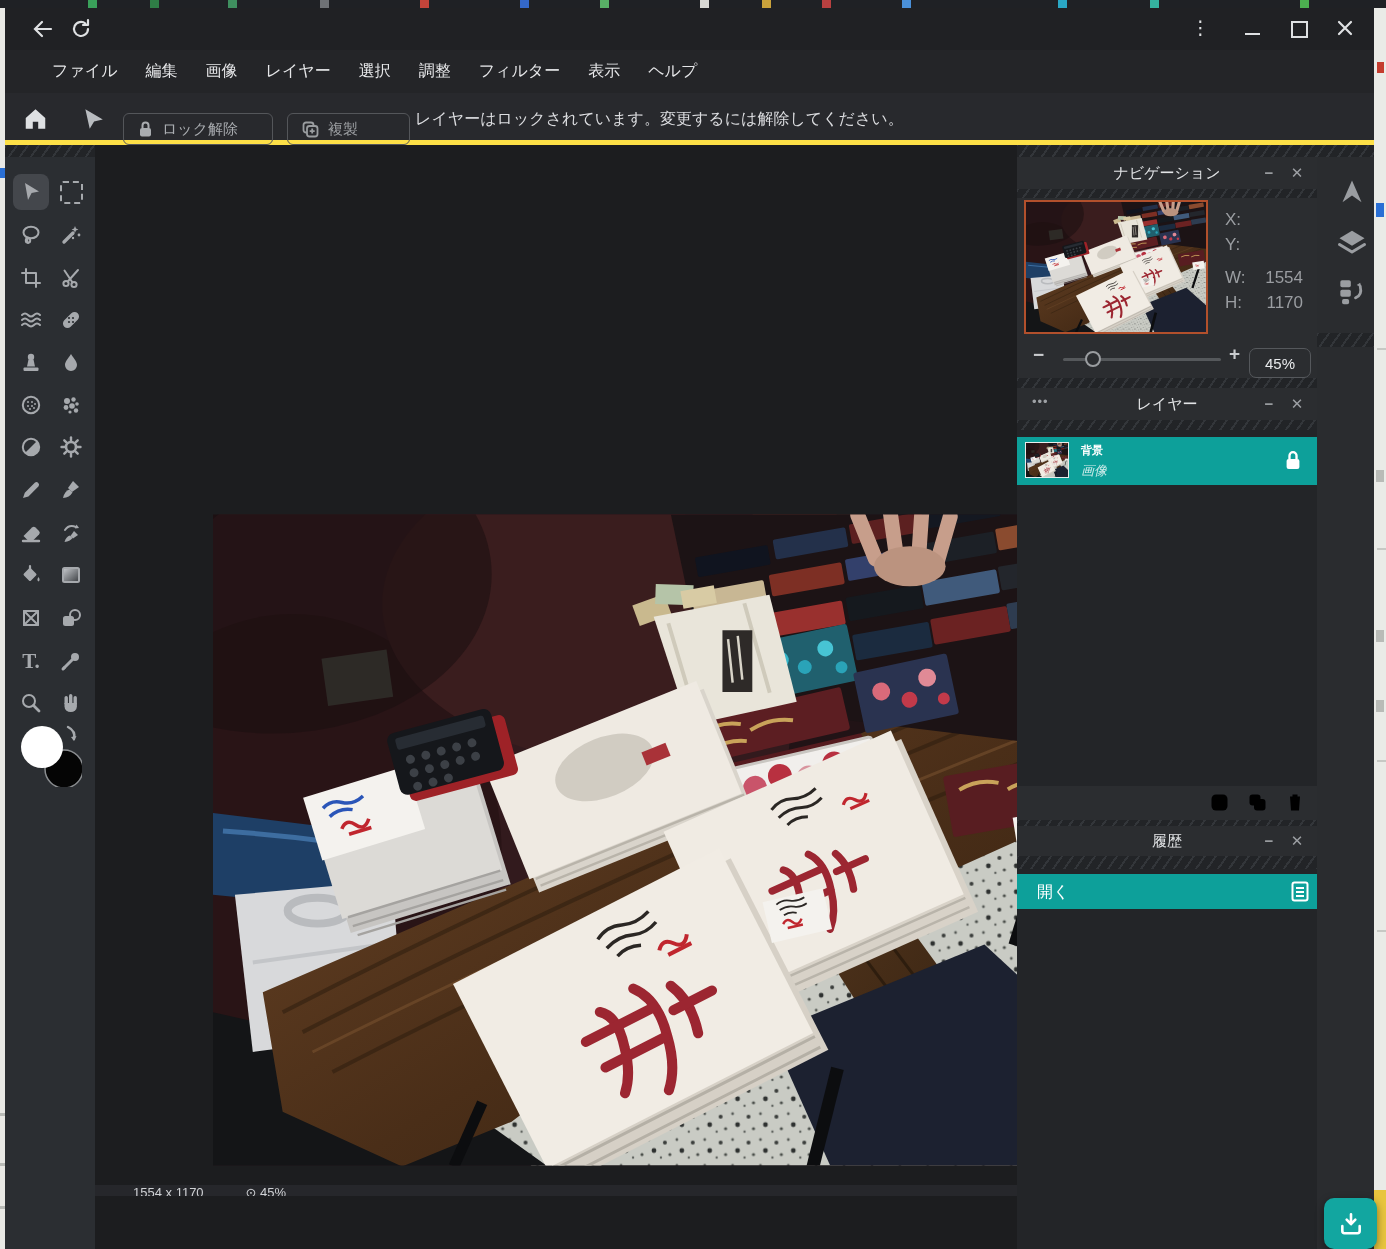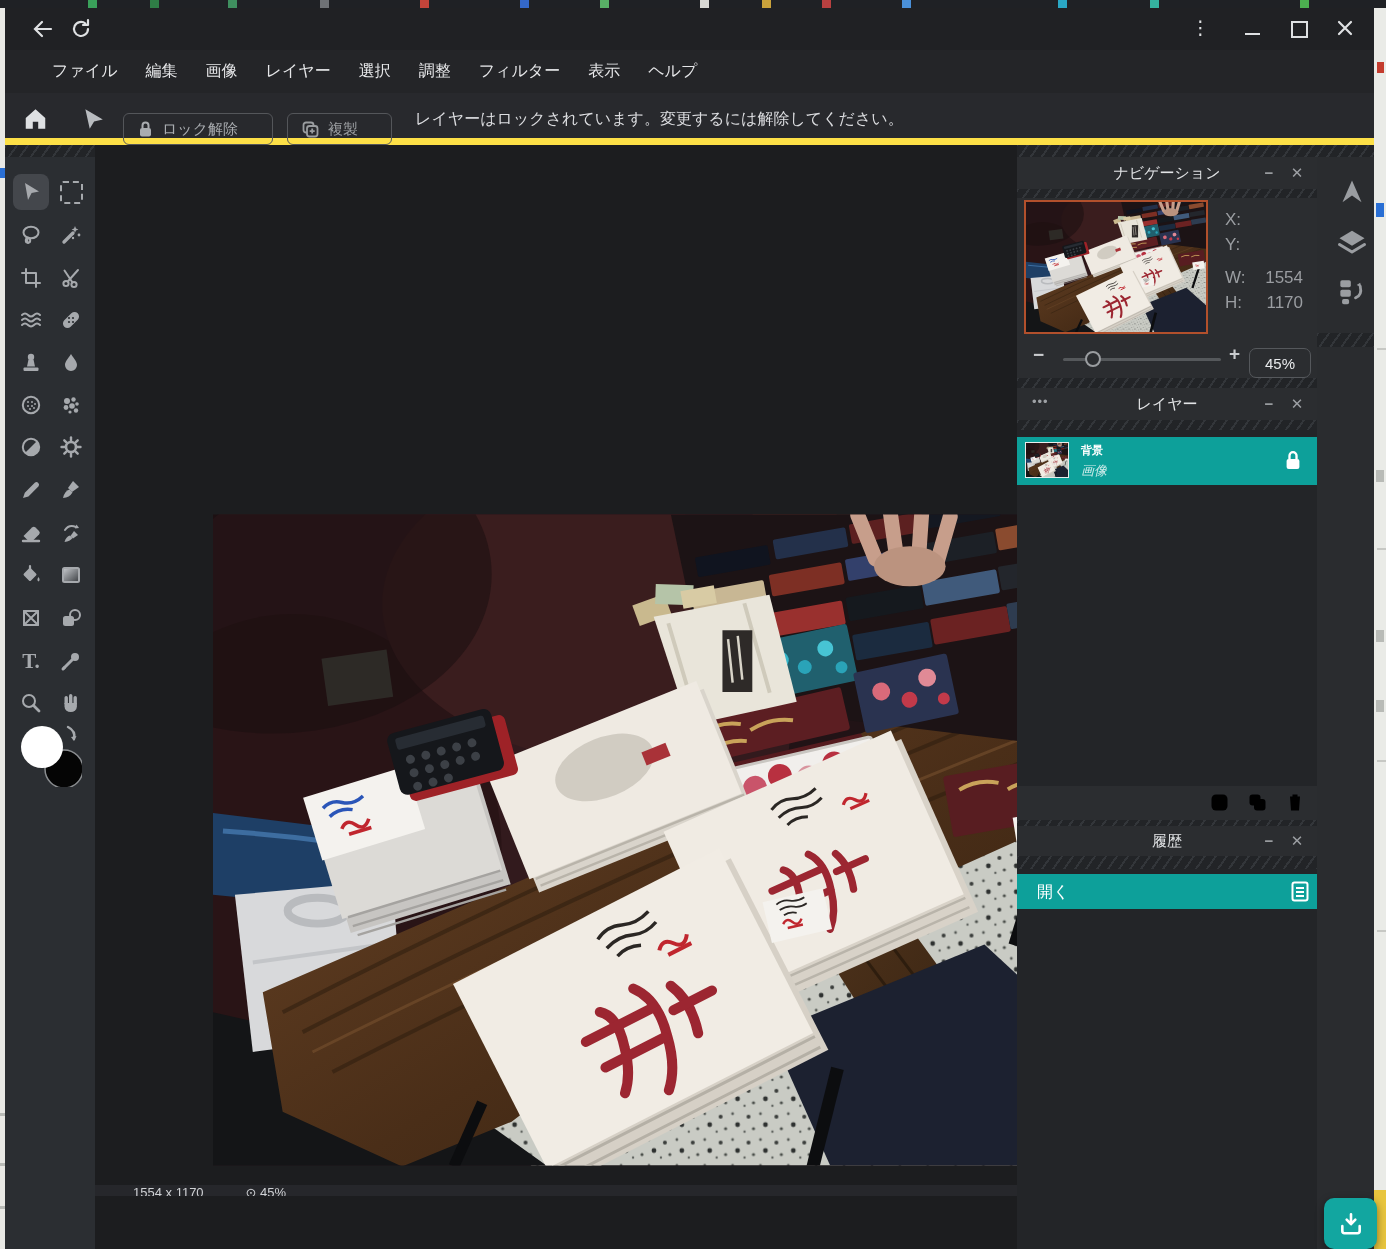--- a/index.html
+++ b/index.html
@@ -9,21 +9,21 @@
   .abs{position:absolute;}
   
   #desktop-strip{left:0;top:0;width:1386px;height:8px;background:#1f2125;}
   #desktop-strip i{position:absolute;top:0;width:9px;height:8px;display:block;}
   #left-sliver{left:0;top:8px;width:5px;height:1241px;background:#e9e9e5;}
   #right-sliver{left:1374px;top:8px;width:12px;height:1241px;background:#eaebe7;}
   #window{left:5px;top:8px;width:1369px;height:1241px;background:#1c1d1f;}
   #titlebar{left:0;top:0;width:1369px;height:42px;background:#202124;}
   #menubar{left:0;top:42px;width:1369px;height:43px;background:#242528;display:flex;align-items:center;padding-left:33px;gap:0;box-sizing:border-box;}
   .menu-item{font-size:16px;color:#e6e7e9;padding:6px 14px;cursor:default;white-space:nowrap;}
-  #appbar{left:0;top:85px;width:1369px;height:52px;background:#28292d;border-bottom:7px solid #fde047;box-sizing:border-box;}
+  #appbar{left:0;top:85px;width:1369px;height:52px;background:#28292d;border-bottom:5px solid #fde047;box-sizing:border-box;}
   .tb-btn{position:absolute;top:20px;height:32px;border:1px solid #54565a;border-radius:6px;display:flex;align-items:center;gap:9px;padding:0 14px;box-sizing:border-box;color:#a9acb0;font-size:15px;background:transparent;}
   #lock-message{position:absolute;left:410px;top:0;height:52px;display:flex;align-items:center;font-size:16px;color:#dcdde0;}
   .winglyph{color:#dfe1e3;}
   
   #palette{left:0;top:149px;width:90px;height:1092px;background:#2b2e32;}
   .tool{position:absolute;width:36px;height:36px;display:flex;align-items:center;justify-content:center;border-radius:8px;}
   .tool.sel{background:#44474c;}
   .tool svg{stroke:#a6a9ad;fill:none;stroke-width:2;stroke-linecap:round;stroke-linejoin:round;}
   .tool .fillc{fill:#a6a9ad;stroke:none;}
   
@@ -356,21 +356,21 @@
       <svg class="abs" style="left:76px;top:14px" width="24" height="24" viewBox="0 0 22 22">
         <path d="M4 2 L20 11.5 L12 13.2 L8 20 Z" fill="#b9bcc0"></path>
       </svg>
       <div class="tb-btn" style="left:118px;width:150px">
         <svg width="15" height="17" viewBox="0 0 15 17">
           <rect x="2" y="7" width="11" height="8.5" rx="2" fill="#a9acb0"></rect>
           <path d="M4.5 7 V4.5 a3 3 0 0 1 6 0 V7" stroke="#a9acb0" stroke-width="2" fill="none"></path>
         </svg>
         <span>ロック解除</span>
       </div>
-      <div class="tb-btn" style="left:282px;width:105px;color:#9a9da0">
+      <div class="tb-btn" style="left:282px;width:123px;color:#9a9da0">
         <svg width="17" height="17" viewBox="0 0 17 17">
           <rect x="1.5" y="1.5" width="10" height="10" rx="2.5" stroke="#9a9da0" stroke-width="1.8" fill="none"></rect>
           <rect x="5" y="5" width="10.5" height="10.5" rx="2.5" stroke="#9a9da0" stroke-width="1.8" fill="#28292d"></rect>
           <path d="M10.2 7.6 v5 M7.7 10.1 h5" stroke="#9a9da0" stroke-width="1.8"></path>
         </svg>
         <span>複製</span>
       </div>
       <div id="lock-message">レイヤーはロックされています。変更するには解除してください。</div>
     </div>
 

